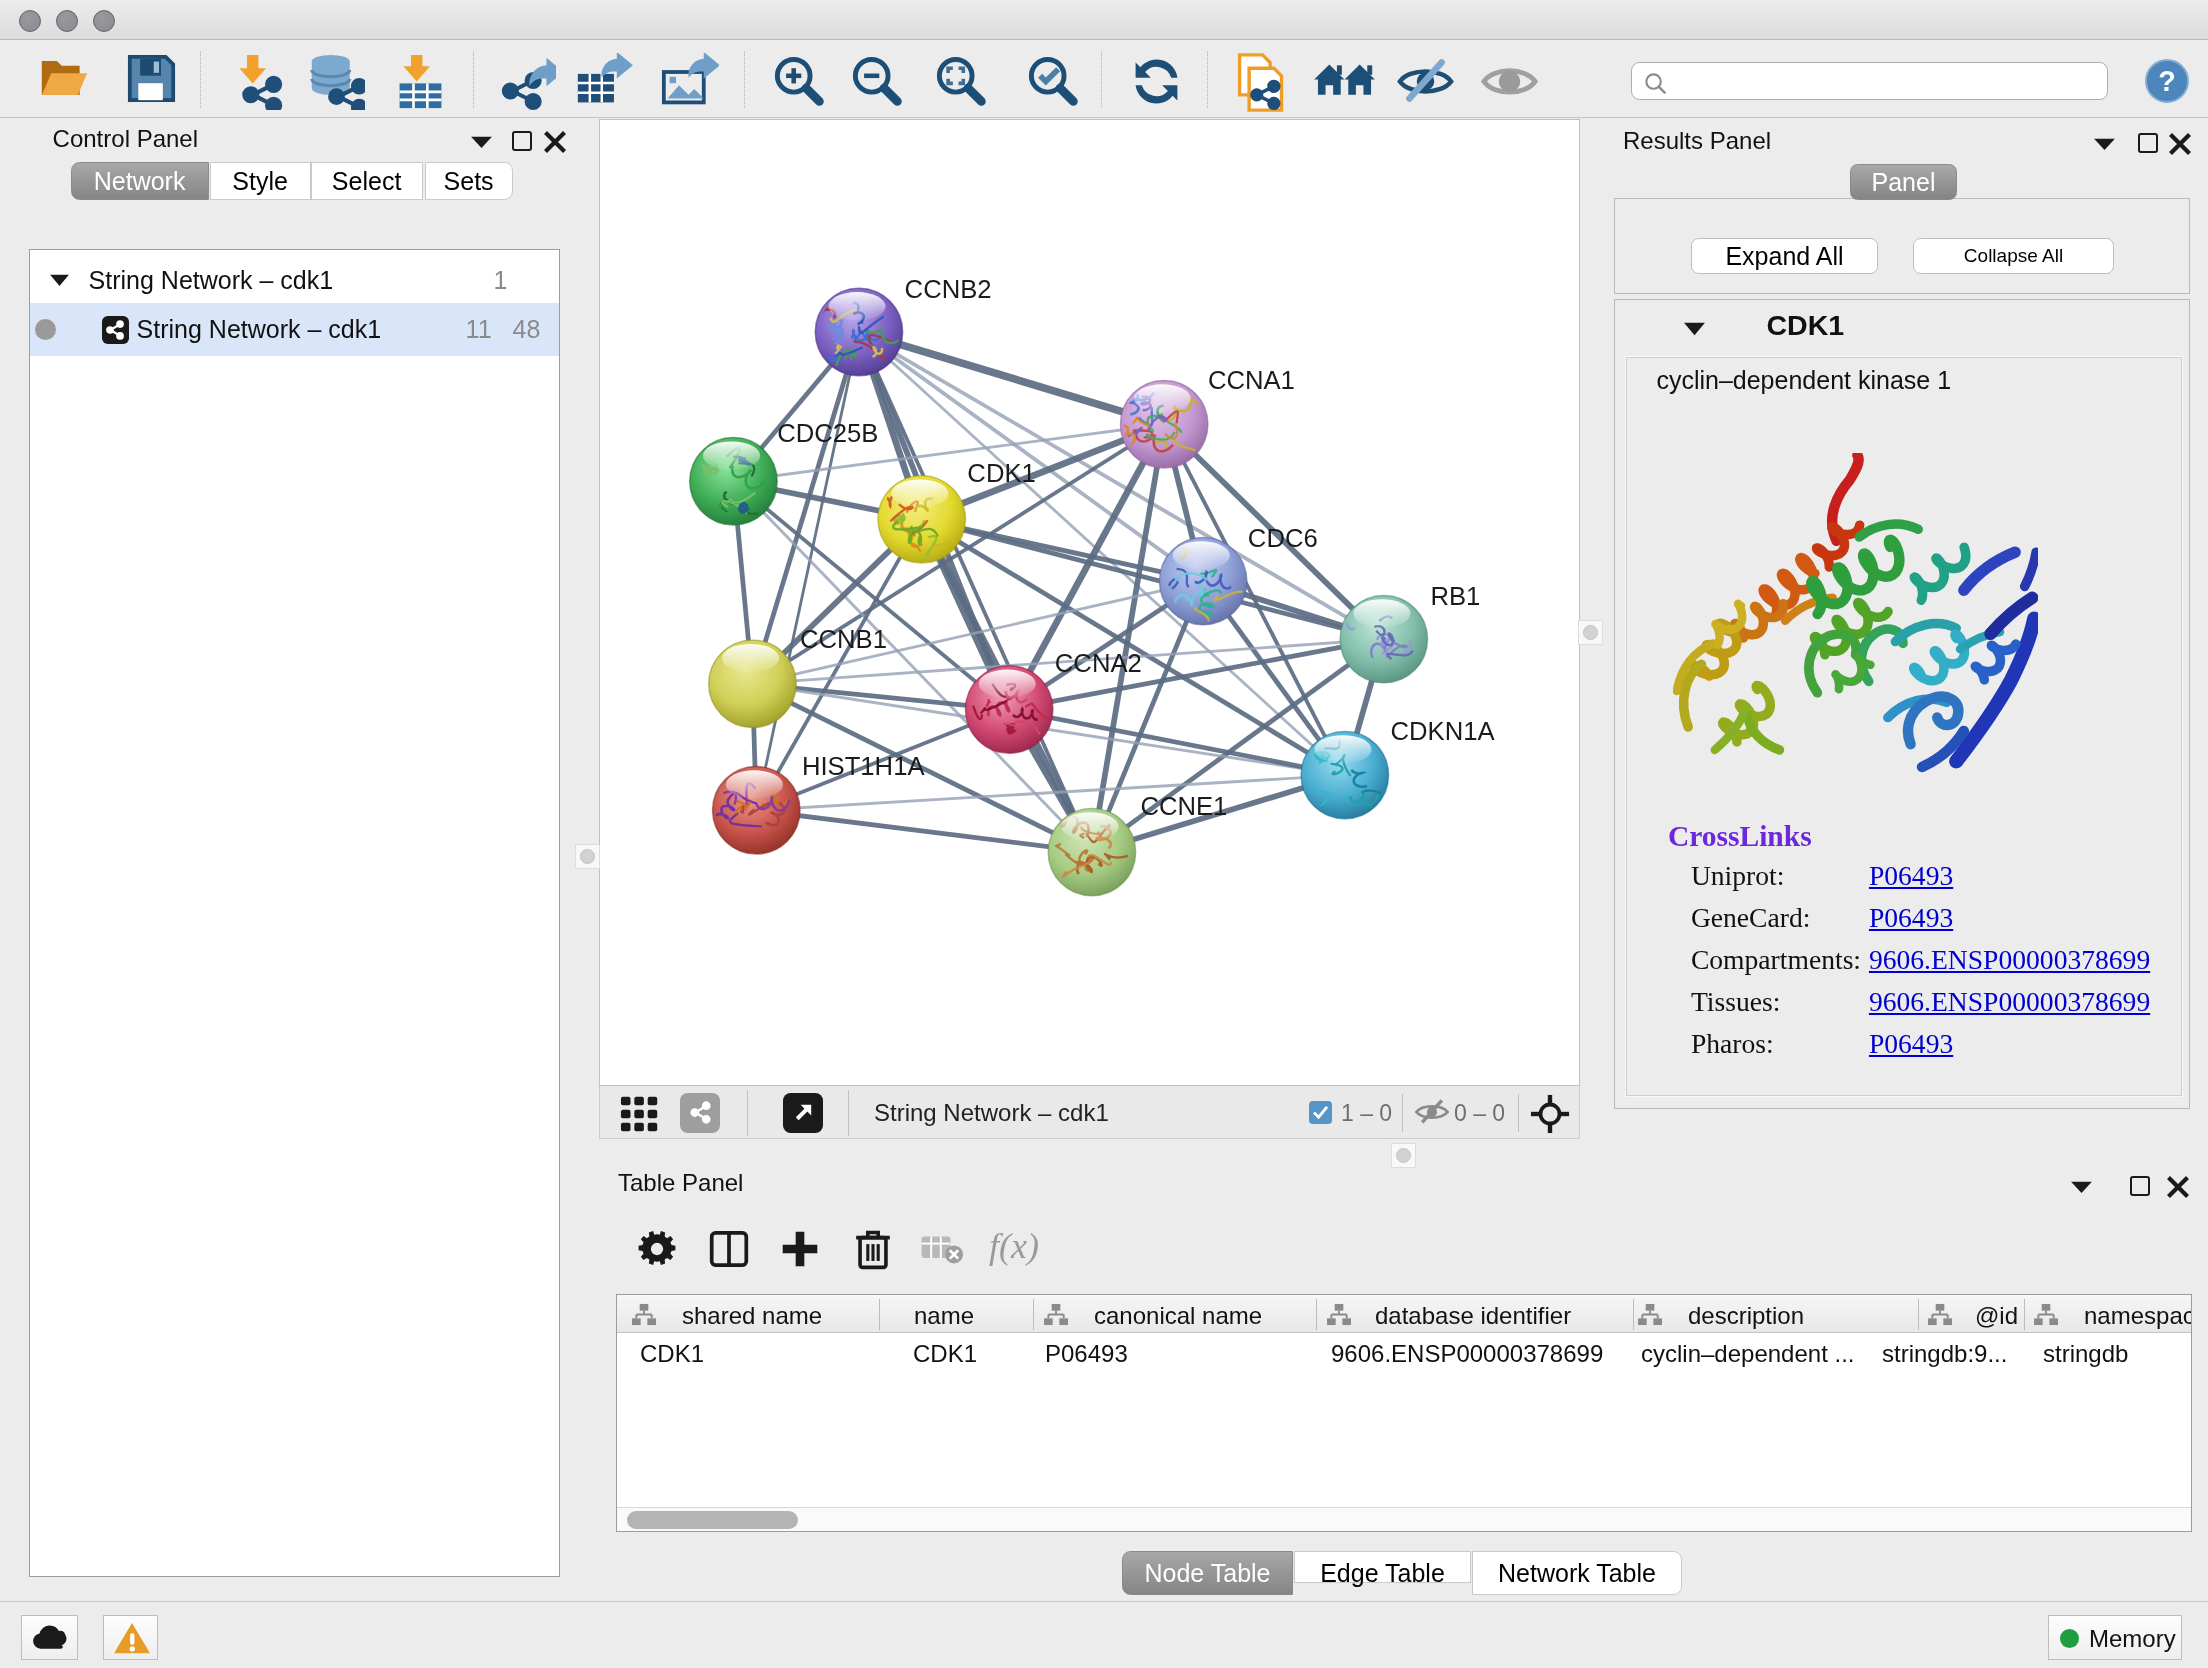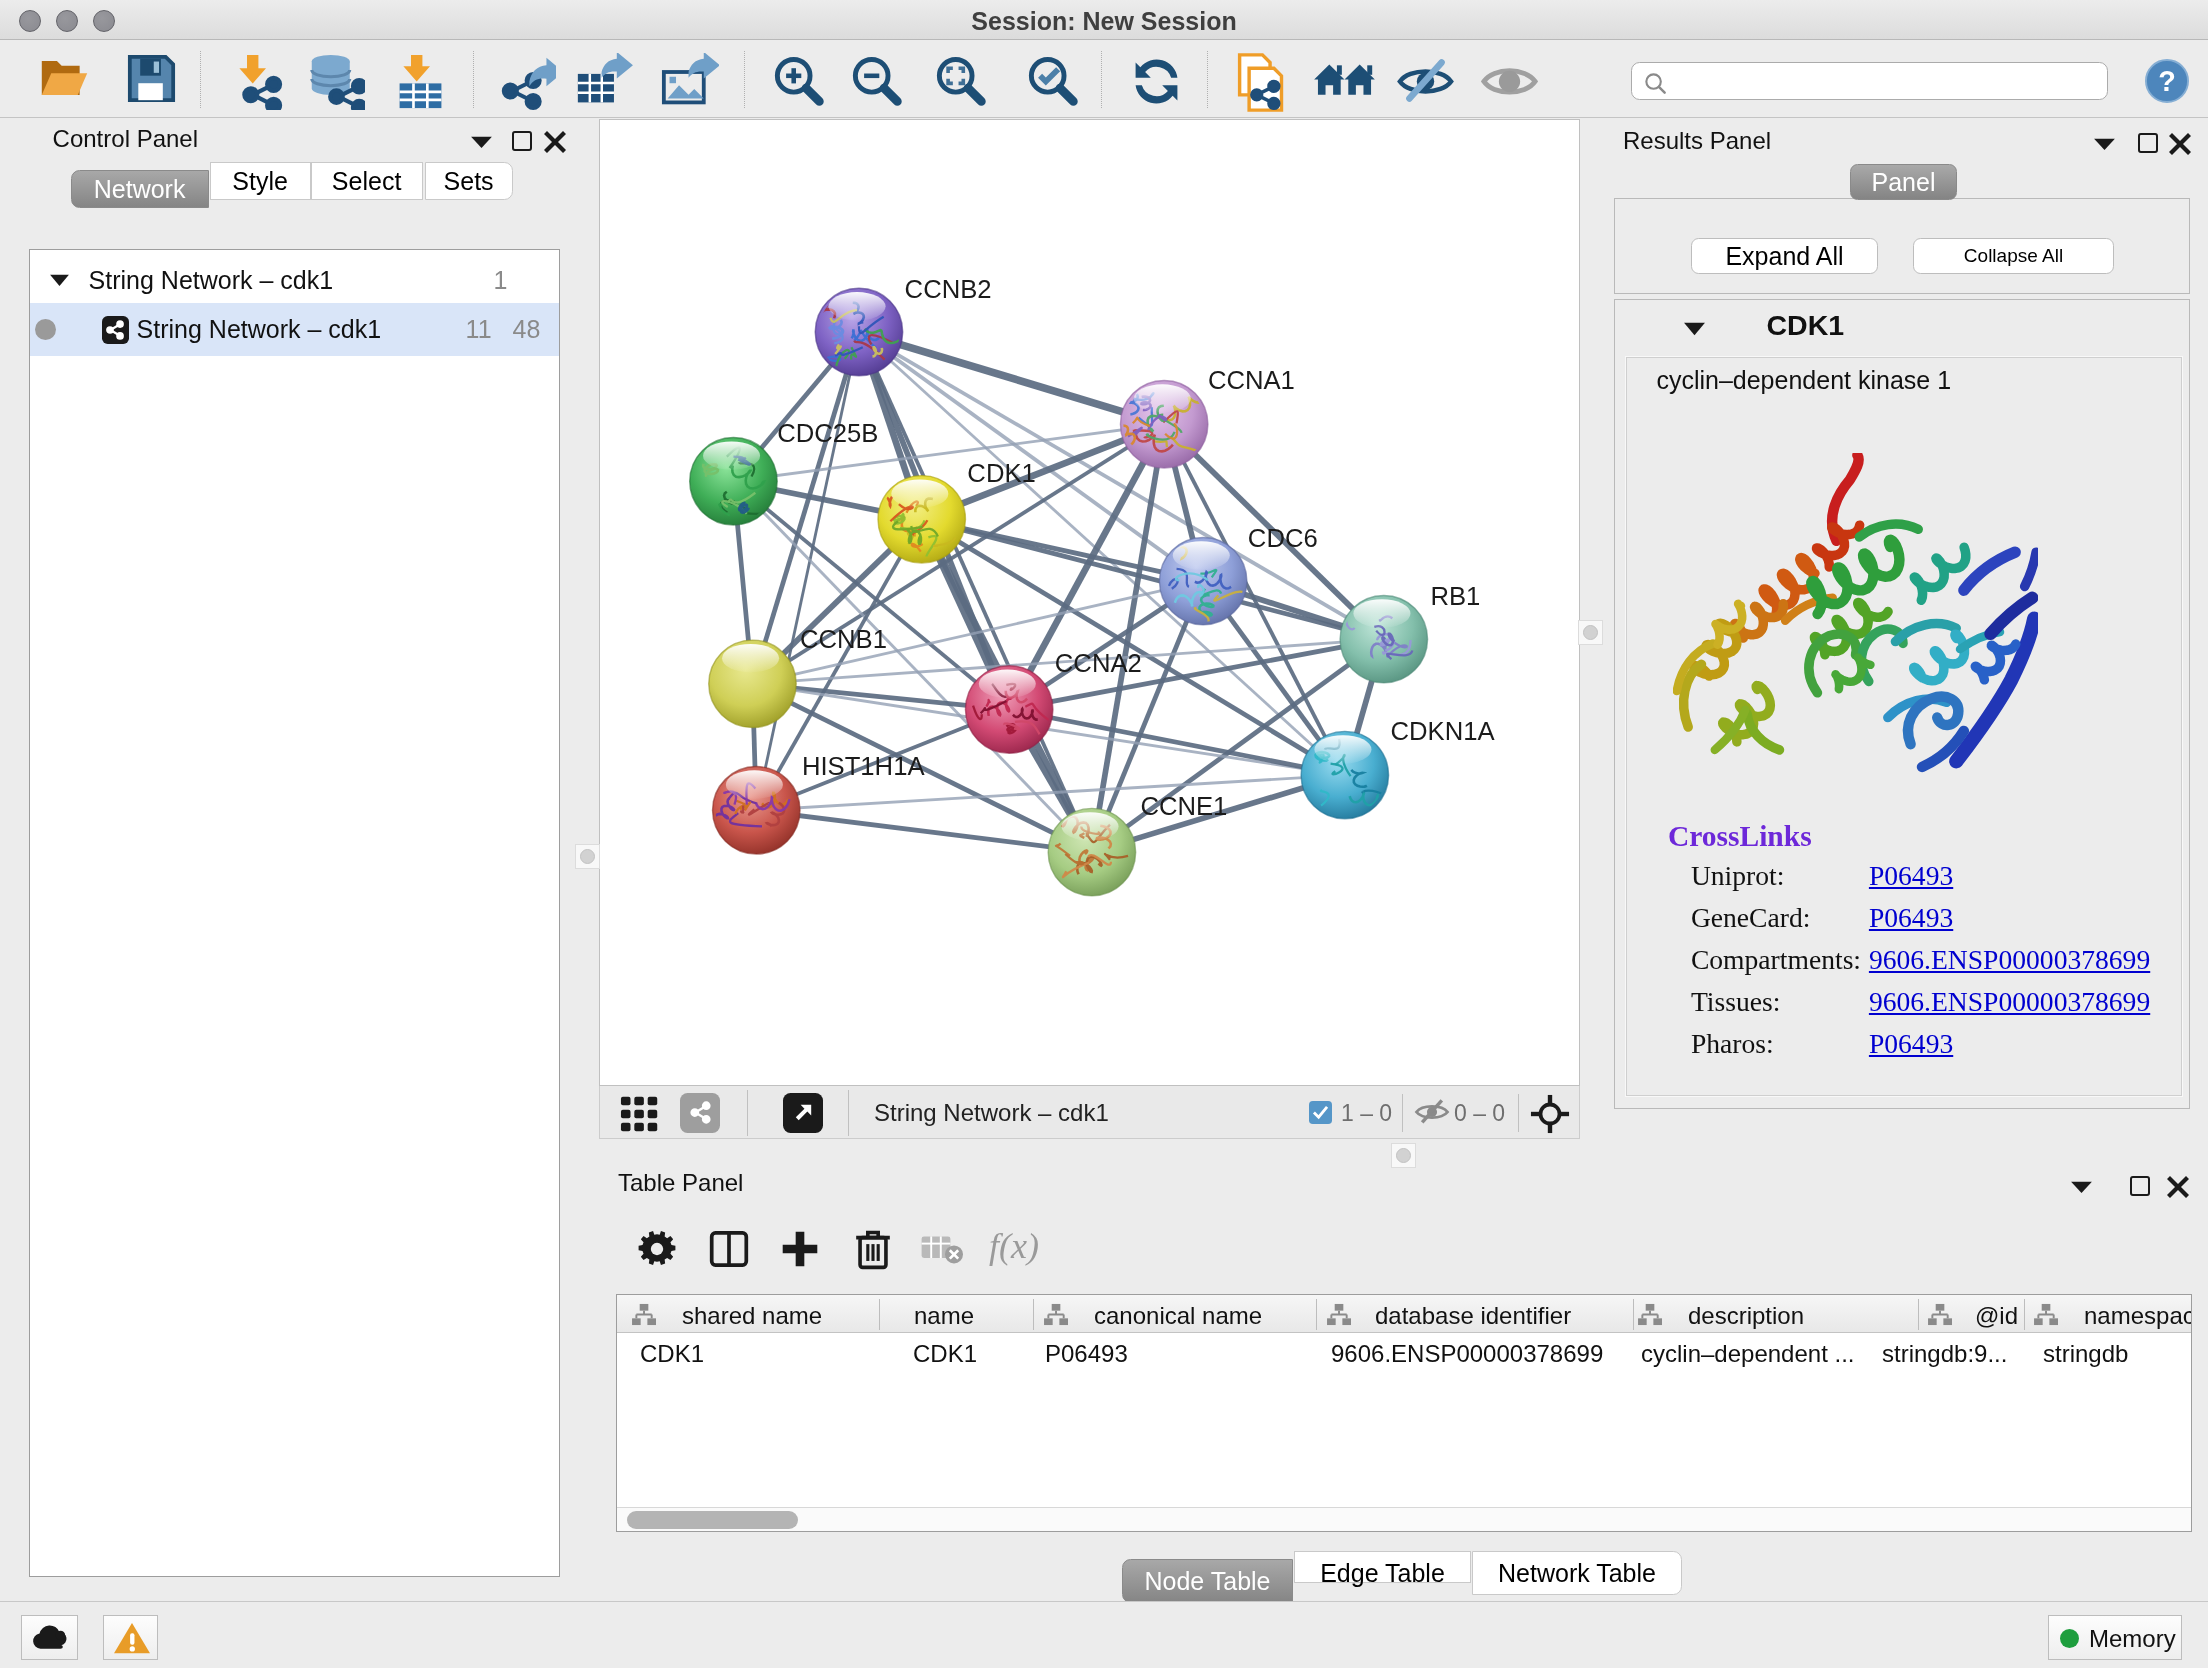--- a/index.html
+++ b/index.html
@@ -20,21 +20,21 @@
   .tbi { position:absolute; top:12.4px; }
   .tbsep { position:absolute; top:9.5px; width:0px; height:57px; border-left:1.9px dotted #b0b0b0; }
   #searchbox { position:absolute; left:1631px; top:21px; width:477px; height:38px; background:#ffffff;
     border:1px solid #ababab; border-radius:8.6px; }
 
   
   #cp { left:7.6px; top:118px; width:592px; height:1482px; background:#ececec; }
   .ptitle { font-size:24px; color:#111; }
   .tab { position:absolute; height:38px; border:1px solid #c9c9c9; background:#ffffff; color:#000;
     font-size:25px; text-align:center; line-height:36px; }
-  .tabsel { background:linear-gradient(#a8a8a8,#858585); color:#fff; border-color:#8a8a8a;margin-top:8px; }
+  .tabsel { background:linear-gradient(#a8a8a8,#858585); color:#fff; border-color:#8a8a8a; }
   #cp-list { position:absolute; left:21px; top:131px; width:531px; height:1328px; background:#fff; border:1px solid #9d9d9d; }
 
   
   #canvas { left:599px; top:119px; width:981px; height:967px; background:#ffffff; border:1px solid #c0c0c0; }
   #canvtb { left:599px; top:1086px; width:981px; height:53px; background:#e9e9e9; border:1px solid #cccccc; border-top:none; }
 
   
   #rp { left:1603px; top:118px; width:606px; height:1046px; background:#ececec; }
 
   
@@ -57,21 +57,20 @@
         <path d="M12.5 8 v4 M4.5 12 h16 M4.5 12 v4 M20.5 12 v4" stroke="#8a8a8a" stroke-width="2" fill="none"></path>
         <rect x="0" y="16" width="9" height="7" fill="#8a8a8a"></rect>
         <rect x="16" y="16" width="9" height="7" fill="#8a8a8a"></rect>
       </g>
     </defs>
   </svg>
   <div class="abs" id="titlebar">
     <div class="tl" style="left:19px;"></div>
     <div class="tl" style="left:56px;"></div>
     <div class="tl" style="left:93px;"></div>
-    <div id="title-text">Session: New Session</div>
   </div>
 
   <div class="abs" id="toolbar">
 
     <svg class="tbi" style="left:38px;top:14.3px;" width="53" height="48" viewBox="0 0 28 25">
       <path d="M2 3 h8 l2.5 2.5 H22 V21 H2 z" fill="#b06a10"></path>
       <path d="M2 21 L7 9.5 h19 L21 21 z" fill="#f0a845"></path>
     </svg>
 
     <svg class="tbi" style="left:127px;top:13.3px;" width="49" height="49" viewBox="0 0 26 26">

